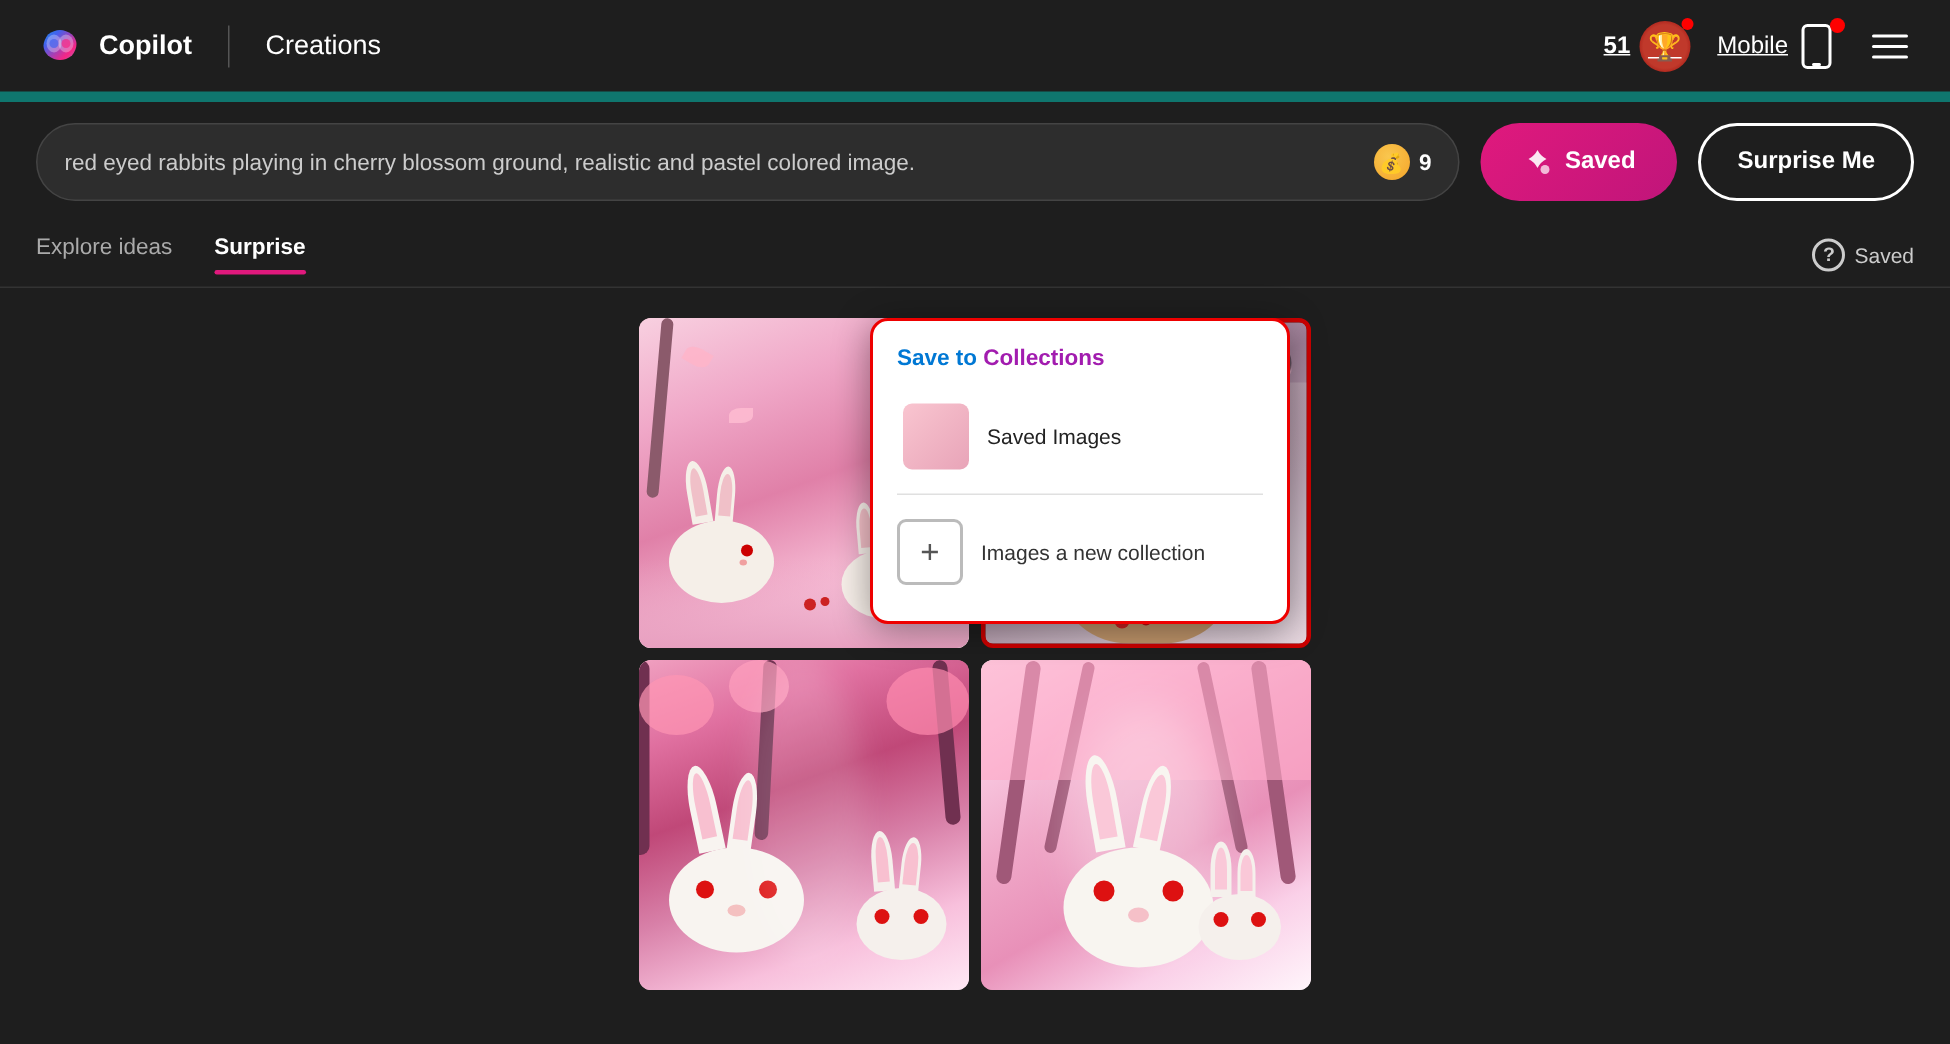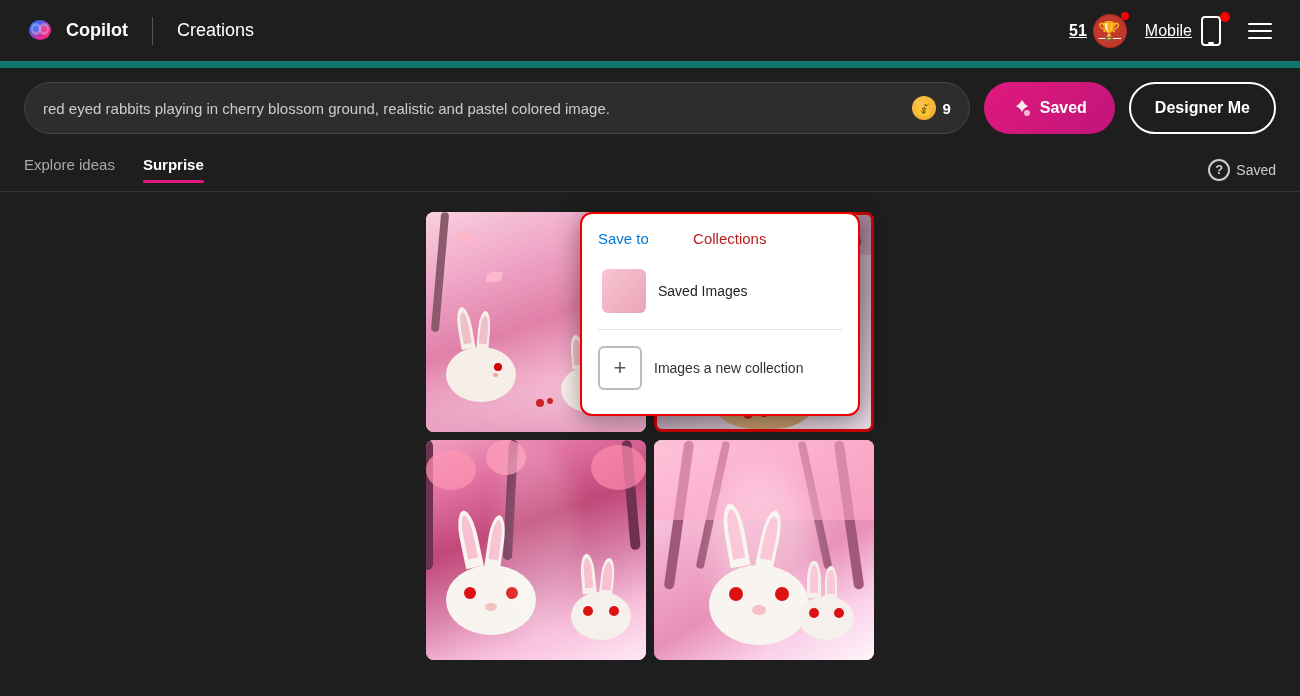--- a/index.html
+++ b/index.html
@@ -281,21 +281,21 @@
       z-index: 100;
       border: 2px solid #e00;
     }
     .popup-title {
       font-size: 15px;
       color: #333;
       margin-bottom: 14px;
     }
     .popup-title span {
       color: #0078d4;
-      font-weight: 400;
+      font-weight: 700;
     }
     .collection-item {
       display: flex;
       align-items: center;
       gap: 12px;
       padding: 8px 4px;
       cursor: pointer;
     }
     .collection-thumb {
       width: 44px;
@@ -413,21 +413,21 @@
     </div>
   </div>
   <button class="create-btn">
     <svg width="20" height="20" viewBox="0 0 20 20" fill="none">
       <path d="M10 2 Q12 6 16 8 Q12 10 10 14 Q8 10 4 8 Q8 6 10 2Z" fill="white" opacity="0.9"></path>
       <circle cx="15" cy="15" r="3" fill="white" opacity="0.7"></circle>
     </svg>
     <span>Saved</span>
   </button>
   <button class="surprise-btn">
-    <span>Designer Me</span>
+    <span>Surprise Me</span>
   </button>
 </div>
 
 <div class="tabs-area">
   <div class="tab">
     <span>Explore ideas</span>
   </div>
   <div class="tab active">
     <span>Surprise</span>
   </div>
@@ -608,21 +608,21 @@
         </div>
       </div>
     </div>
 
   </div>
 
   <div class="collections-popup">
     <div class="popup-title">
       <span>Save to</span>
       <span> </span>
-      <span style="color:#b91c1c;font-weight:400;cursor:pointer;margin-left:40px;">Collections</span>
+      <span style="color:#a21caf;font-weight:700;cursor:pointer;">Collections</span>
     </div>
 
     <div class="collection-item">
       <div class="collection-thumb"></div>
       <span class="collection-name">Saved Images</span>
     </div>
 
     <div class="divider-line"></div>
 
     <div class="new-collection-item">

